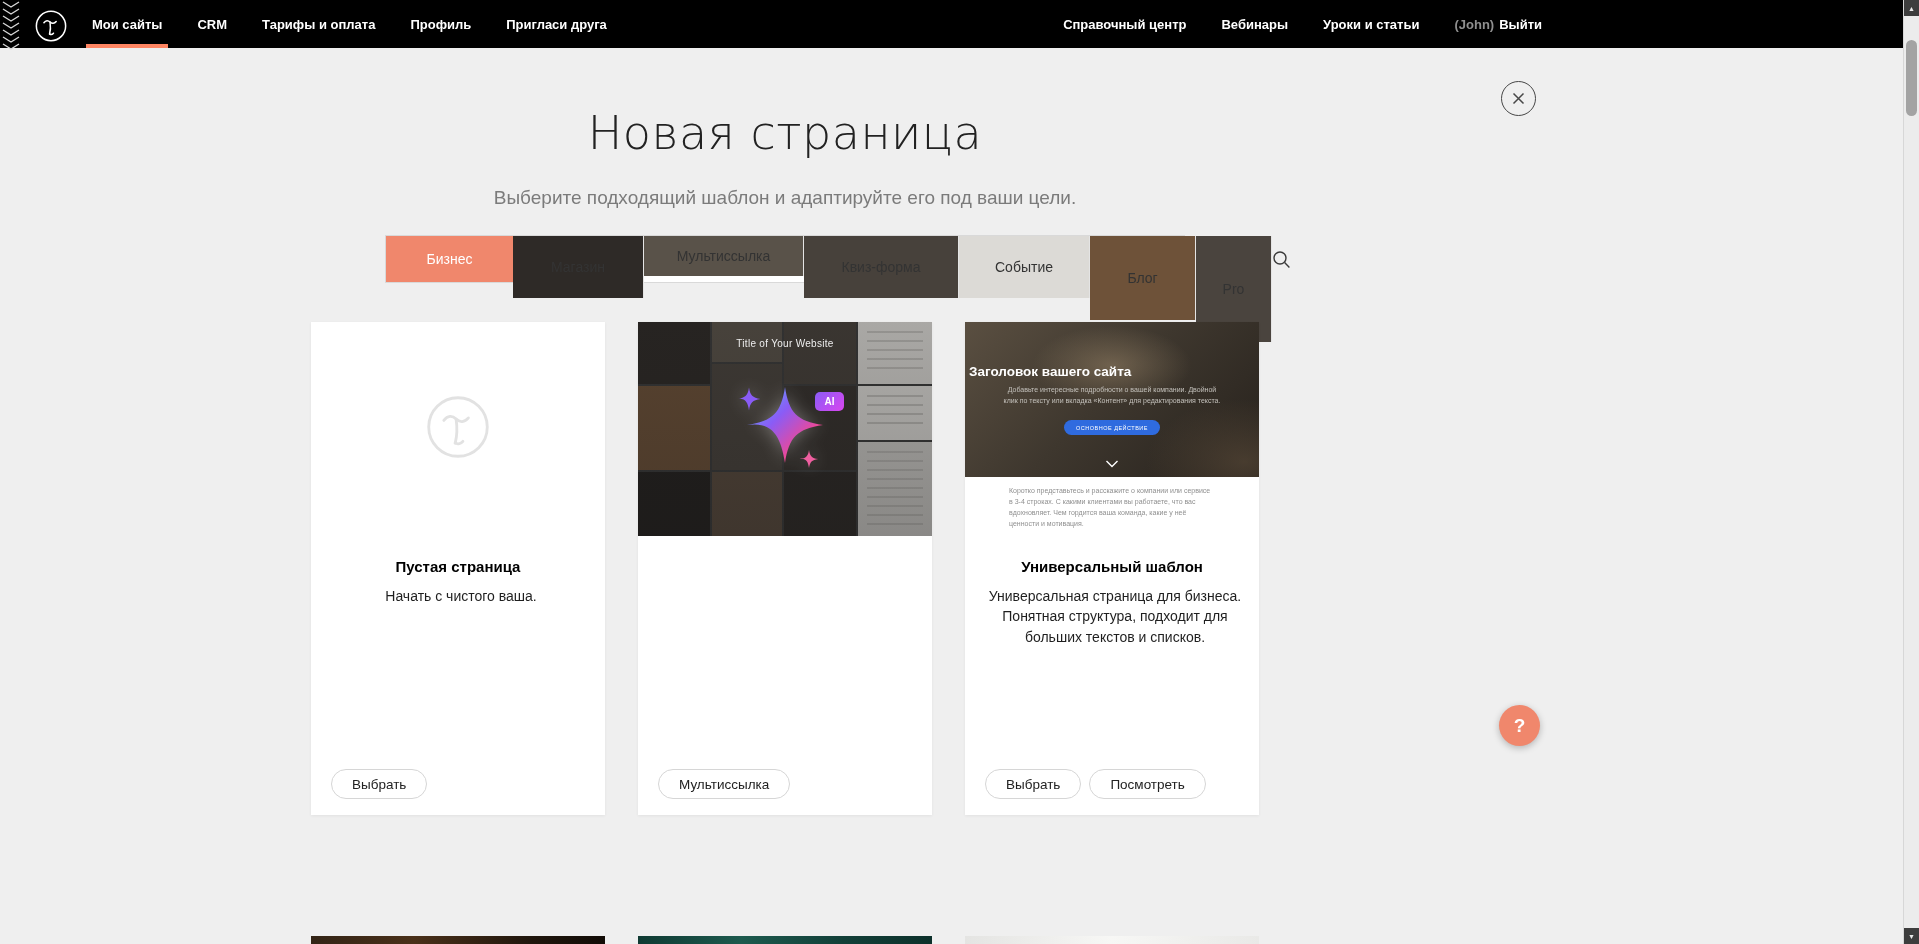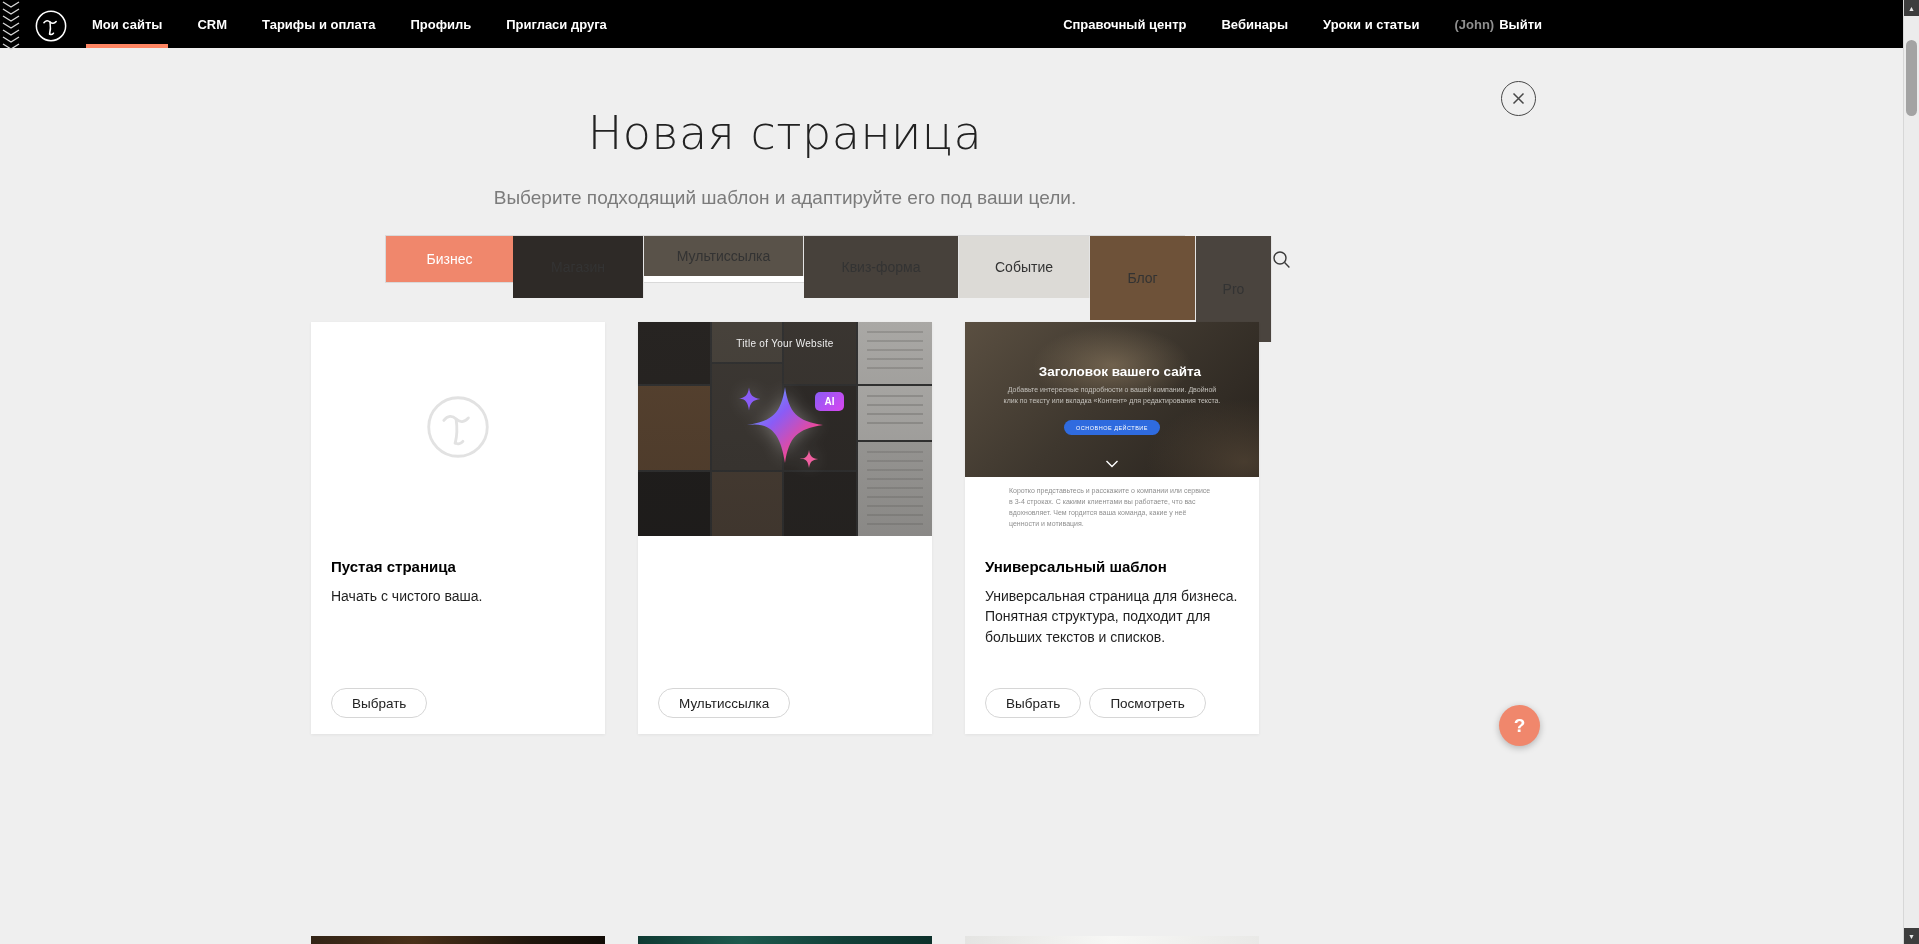--- a/index.html
+++ b/index.html
@@ -69,25 +69,25 @@
   }
   .tab:last-child { border-right:none; }
   .tab.active { background:#f0876c; color:#fff; border-right:none; }
   .tab.t0{flex:0 0 127px;} .tab.t1{flex:0 0 131px;} .tab.t2{flex:0 0 160px;}
   .tab.t3{flex:0 0 155px;} .tab.t4{flex:0 0 131px;} .tab.t5{flex:0 0 106px;}
   .tab.t6{flex:0 0 76px;}  .tab.tsearch{flex:1 1 auto;}
 
   
   .cards { width:948px; margin:39px auto 0; display:flex; gap:33px; }
   .card {
-    width:294px; height:412px; background:#fff; position:relative;
+    width:294px; height:493px; background:#fff; position:relative;
     box-shadow:0 1px 3px rgba(0,0,0,.06); cursor:pointer;
   }
   .card-img { height:214px; position:relative; overflow:hidden; }
-  .card-body { padding:22px 20px 0; }
+  .card-body { padding:22px 20px 0;text-align:center; }
   .card-title { font-size:15px; font-weight:bold; color:#000; }
   .card-desc { margin-top:11px; font-size:14px; color:#1f1f1f; line-height:1.45; width:260px; }
   .card-actions { position:absolute; left:20px; bottom:16px; display:flex; gap:8px; }
   .pill-btn {
     height:30px; padding:0 20px; border-radius:16px; border:1px solid #d6d6d6;
     background:#fff; font-size:13.5px; color:#222; font-family:inherit;
     display:flex; align-items:center; cursor:pointer; white-space:nowrap;
   }
 
   
@@ -132,21 +132,21 @@
 
   
   .hero {
     height:155px; position:relative;
     background:
       radial-gradient(110px 55px at 50% 28%, rgba(150,130,102,.55), transparent 72%),
       radial-gradient(140px 90px at 95% 90%, rgba(92,76,58,.6), transparent 70%),
       linear-gradient(135deg,#5a4f41 0%,#3e372e 48%,#26211c 100%);
   }
   .hero-heading {
-    position:absolute; top:42px; left:16px; right:0; text-align:center;
+    position:absolute; top:42px; left:4px; right:0; text-align:left;
     color:#fff; font-size:13.5px; font-weight:bold;
   }
   .hero-paragraph {
     position:absolute; top:63px; left:37px; width:220px; text-align:center;
     color:#c3c0bb; font-size:7px; line-height:1.5;
   }
   .hero-btn {
     position:absolute; top:98px; left:50%; transform:translateX(-50%);
     width:96px; height:15px; border-radius:8px; background:#2f6bdf; border:none;
     color:#fff; font-size:5.5px; letter-spacing:.5px; font-family:inherit;

